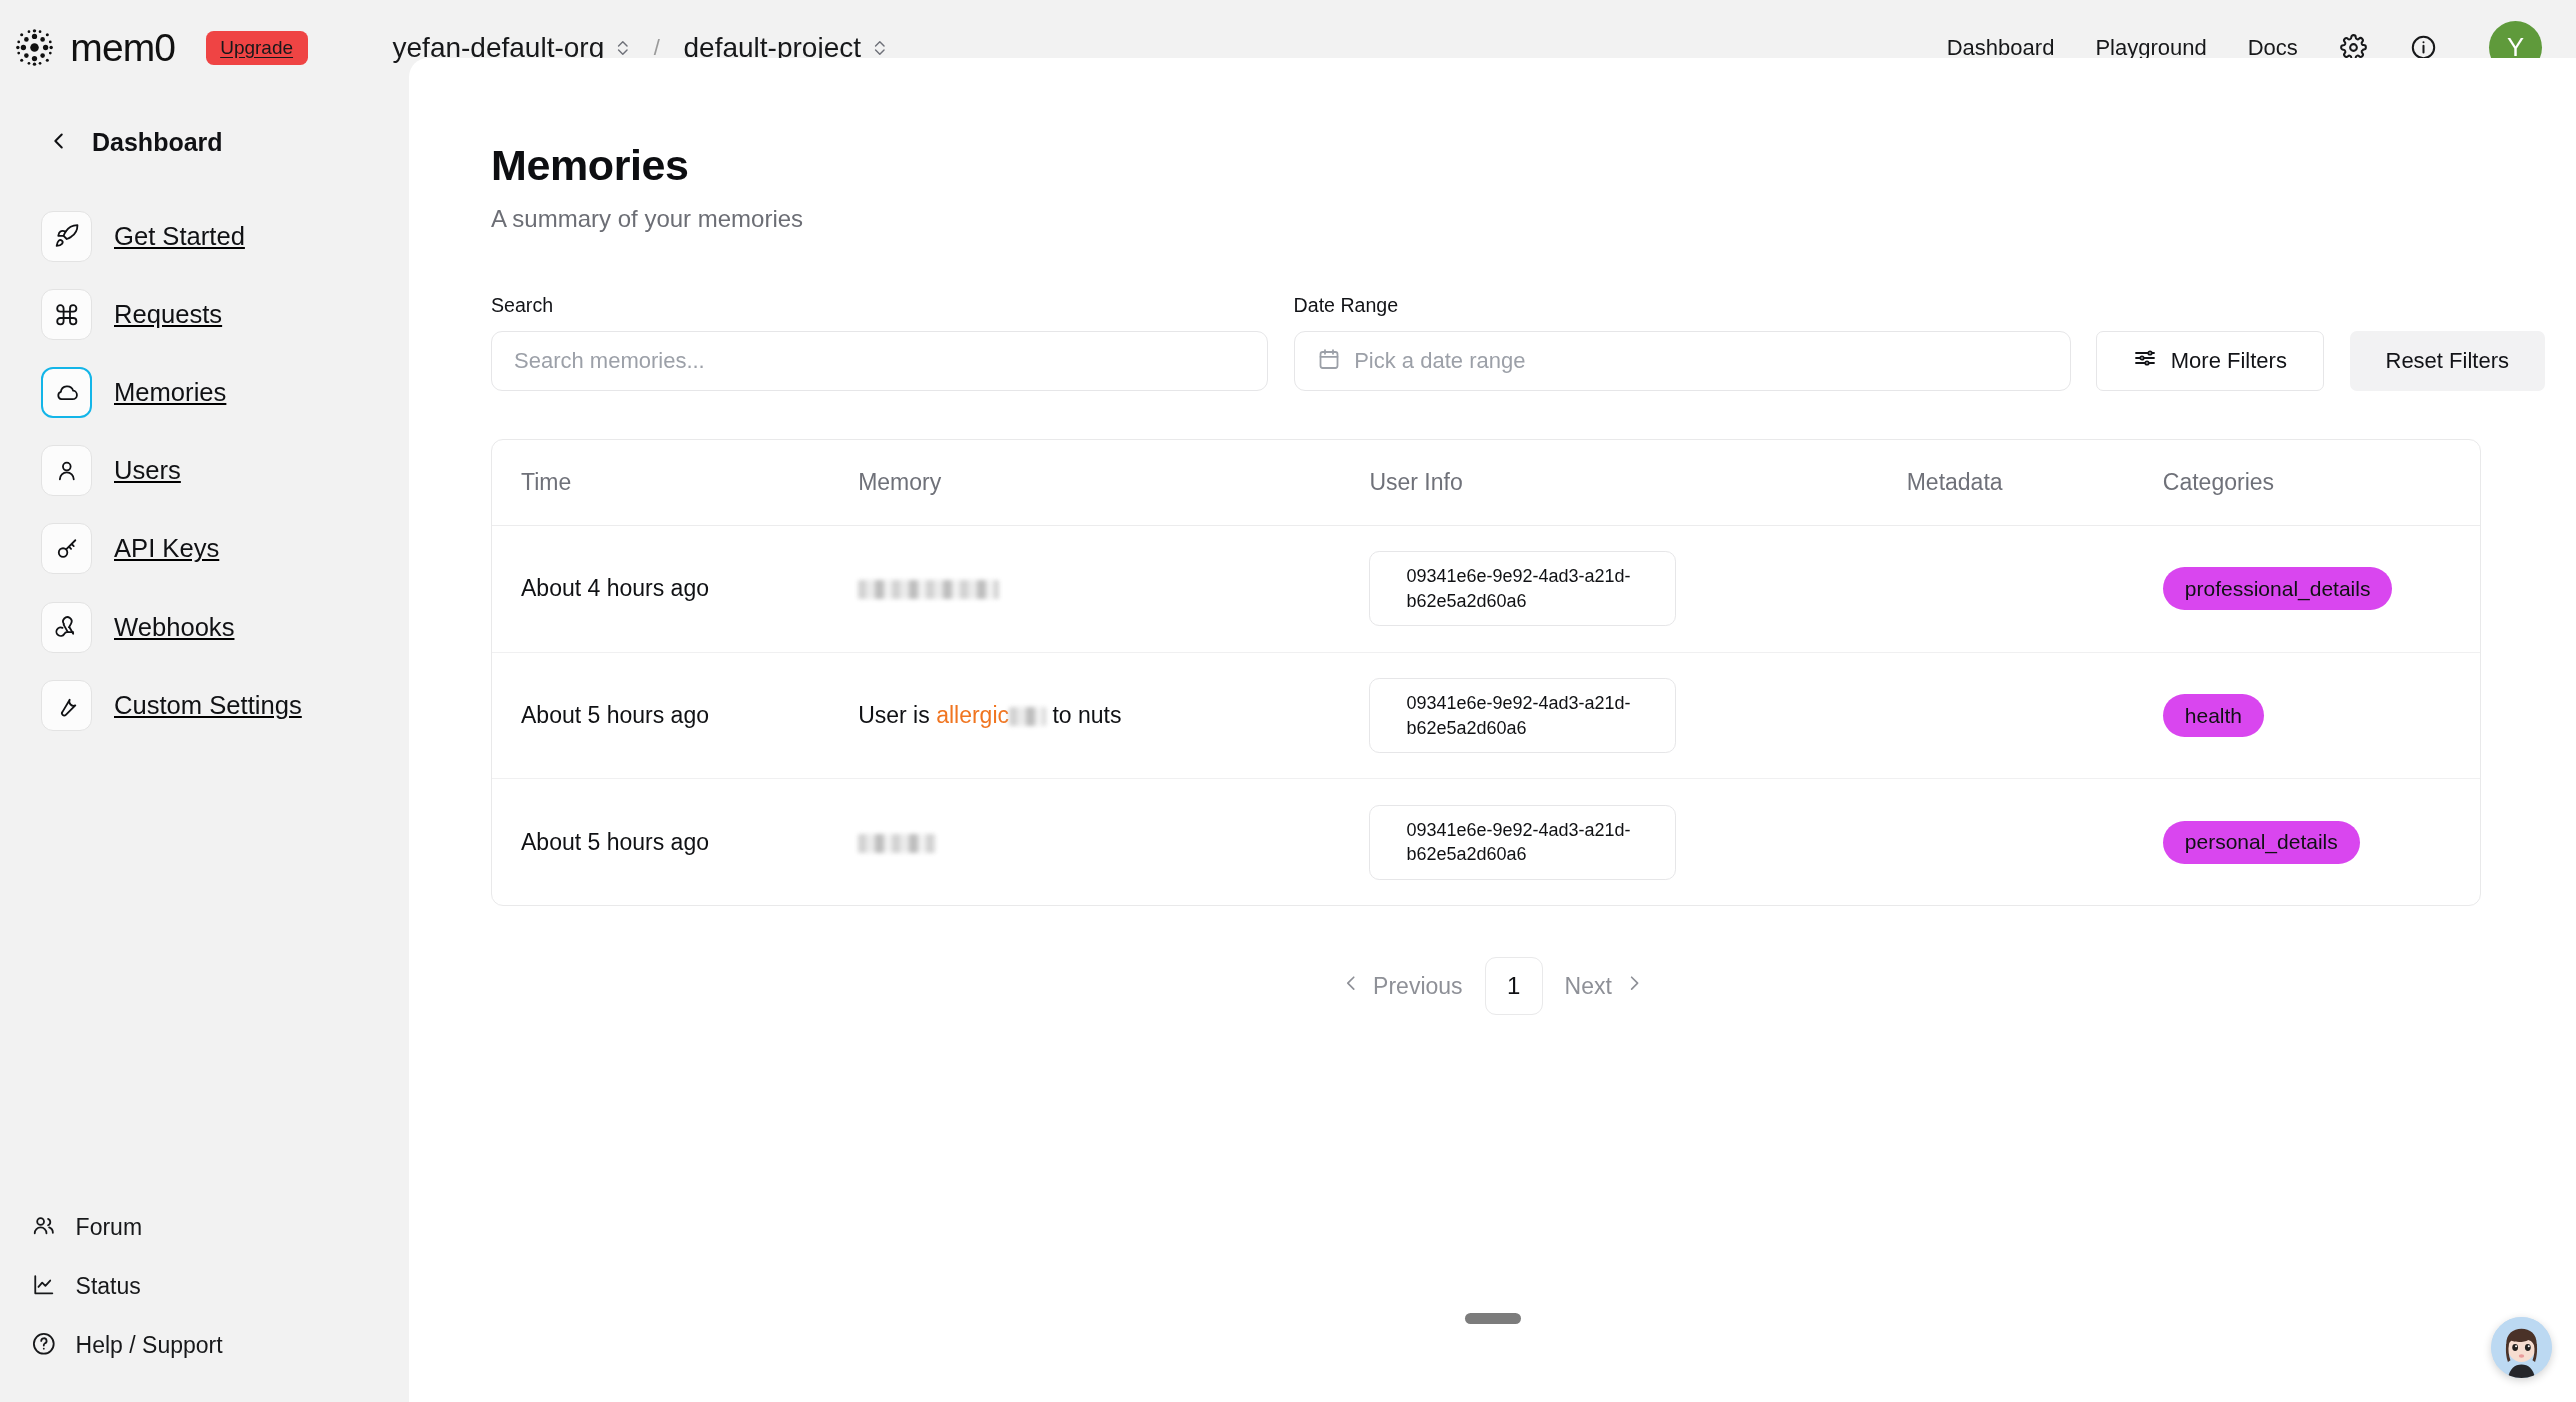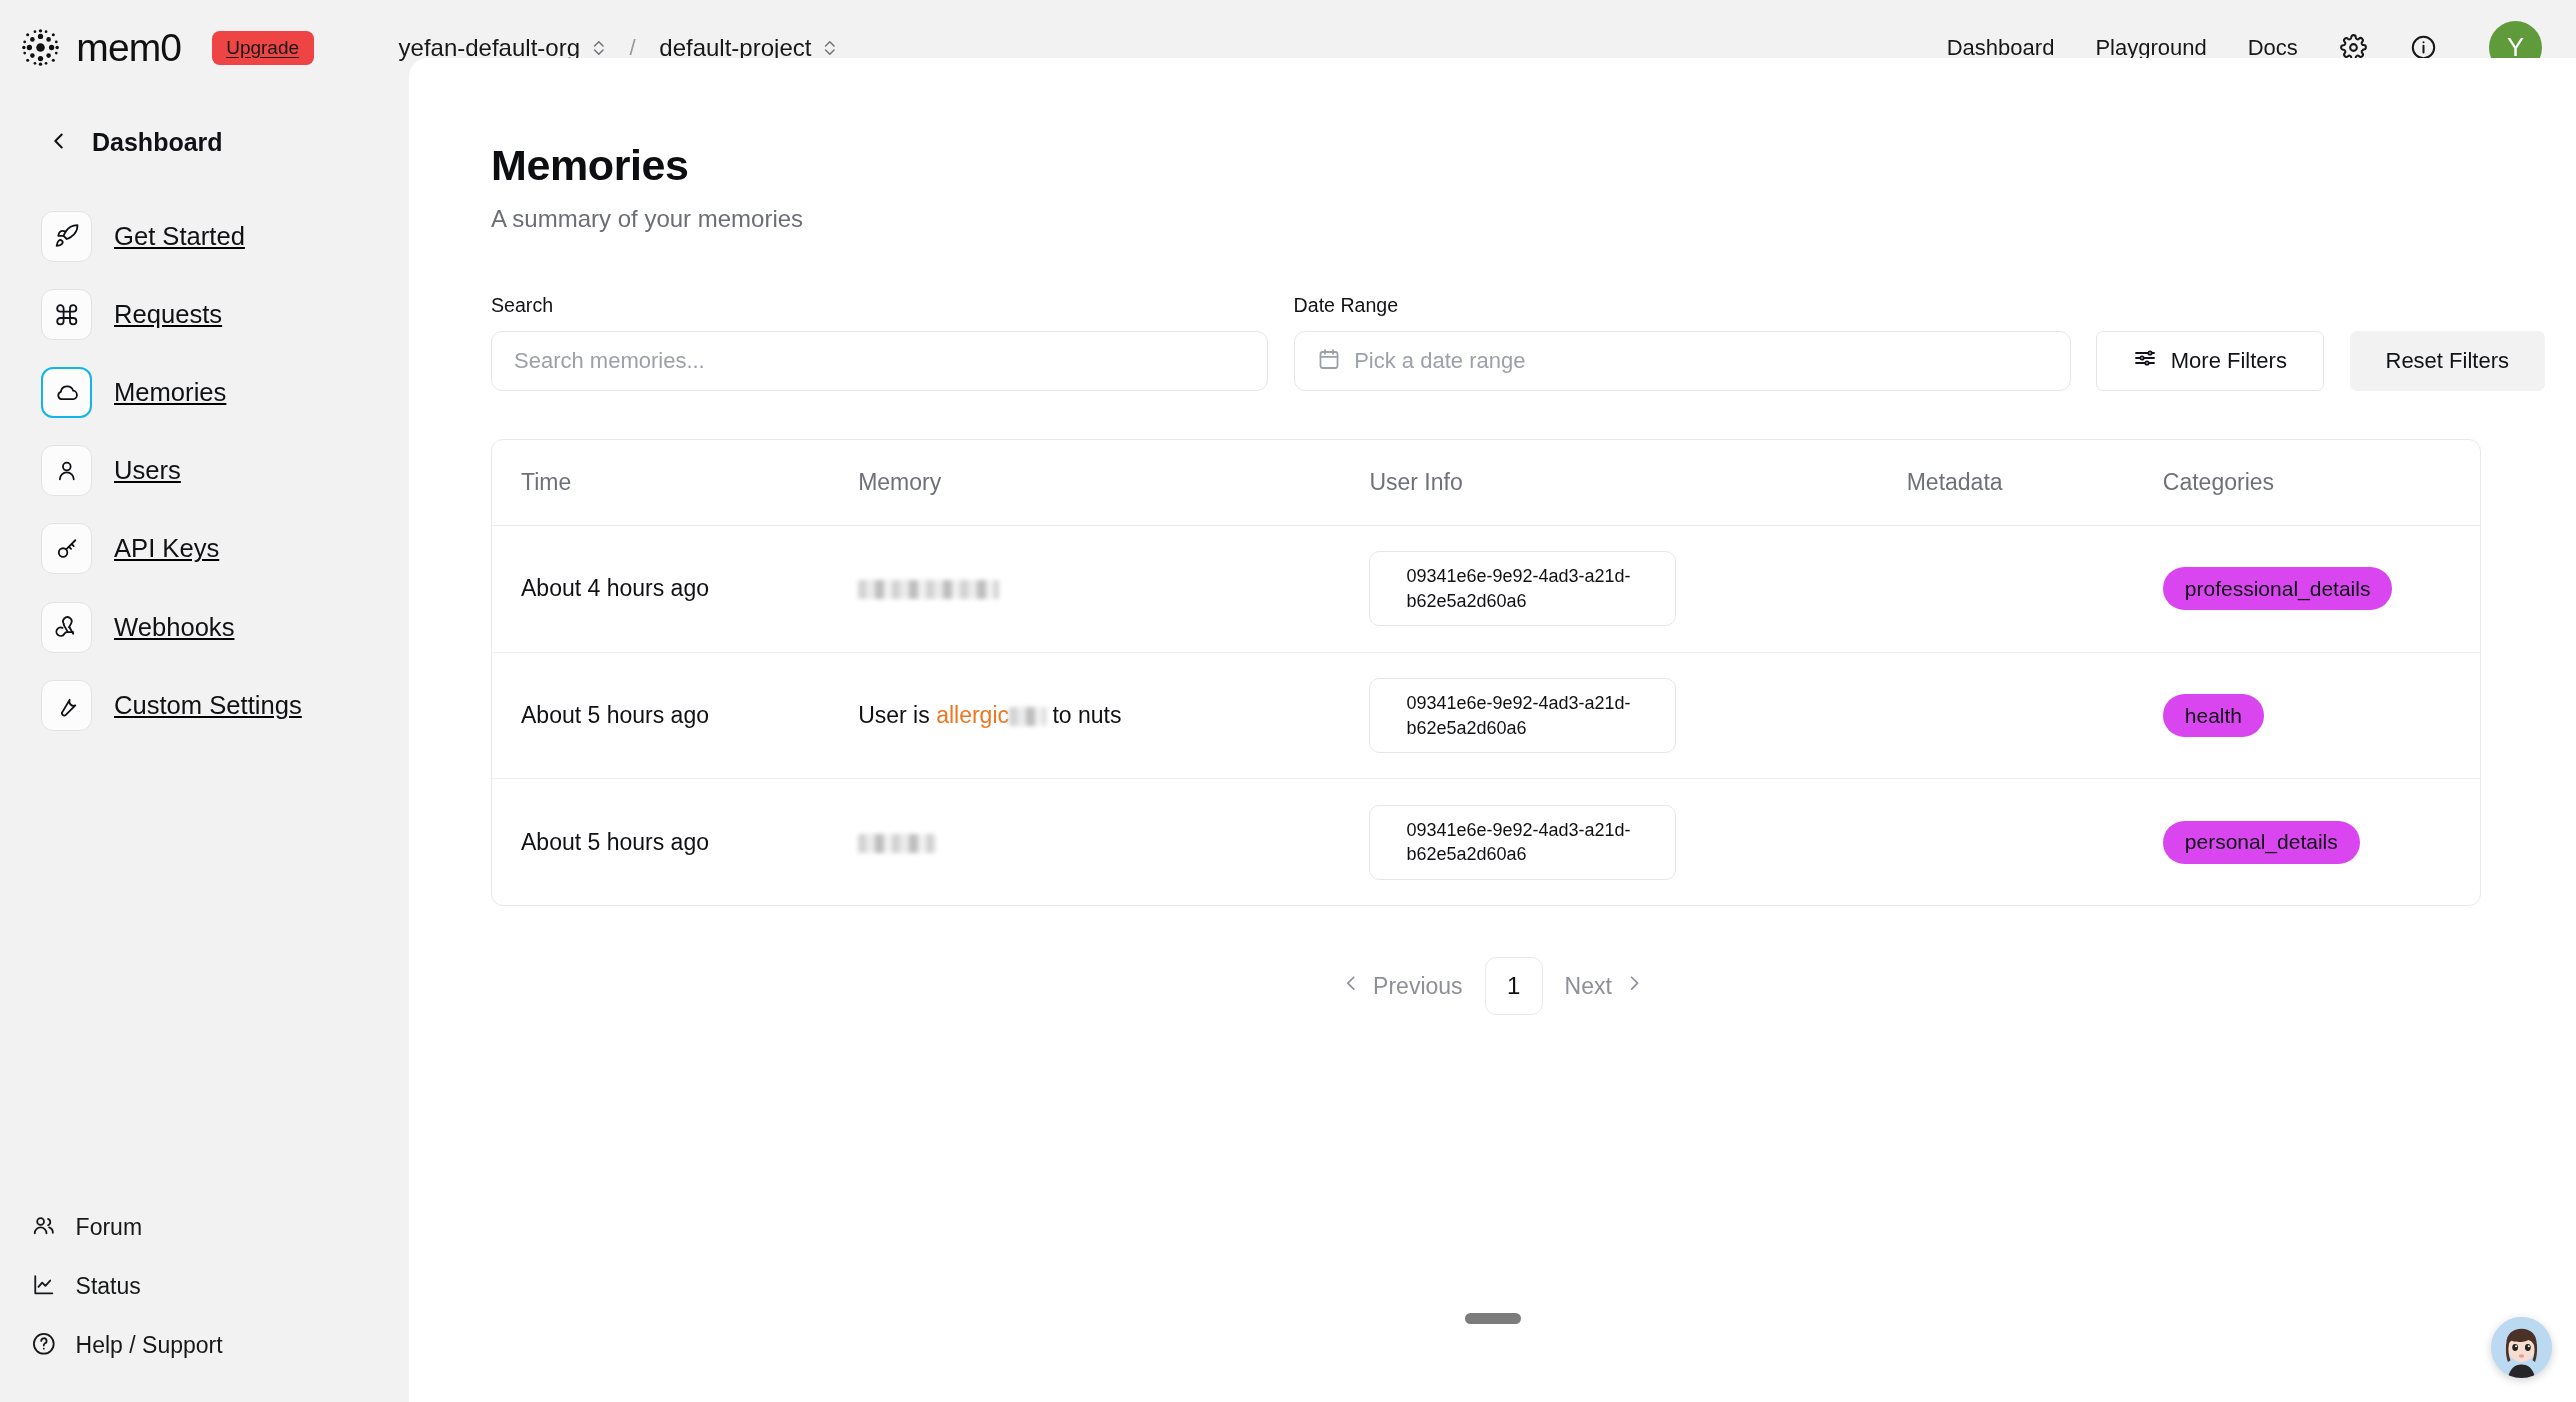--- a/index.html
+++ b/index.html
@@ -10,31 +10,31 @@
     -webkit-font-smoothing: antialiased;
     overflow: hidden;
   }
   .app { position: relative; width: 2576px; height: 1402px; background: #f2f2f2; }
 
   
   .topbar {
     position: absolute; top: 0; left: 0; width: 2576px; height: 95px;
     display: flex; align-items: center; background: #f2f2f2;
   }
-  .brand { display: flex; align-items: center; gap: 15.3px; padding-left: 20px; }
+  .brand { display: flex; align-items: center; gap: 15.3px; padding-left: 14px; }
   .logo-mark { width: 41px; height: 41px; flex: 0 0 41px; }
   .logo-text { font-size: 39px; font-weight: 400; letter-spacing: -0.9px; color: #111; line-height: 1; }
   .upgrade-badge {
     margin-left: 15.3px; background: #ef4444; color: #17181a;
     font-size: 19px; padding: 6px 14.5px; border-radius: 7.7px; text-decoration: underline;
     text-underline-offset: 2.6px; cursor: pointer; white-space: nowrap;
   }
   .breadcrumbs { display: flex; align-items: center; gap: 17px; margin-left: 85px; }
   .crumb { display: flex; align-items: center; gap: 12px; cursor: pointer; }
-  .crumb-label { font-size: 24px; color: #17181a; white-space: nowrap; }
+  .crumb-label { font-size: 28px; color: #17181a; white-space: nowrap; }
   .crumb-sep { color: #9a9a9a; font-size: 22px; margin: 0 6.8px; }
   .sel-icon { width: 13.6px; height: 22px; display: block; }
   .topnav { margin-left: auto; display: flex; align-items: center; gap: 41px; padding-right: 34px; }
   .topnav a { font-size: 22px; color: #17181a; text-decoration: none; white-space: nowrap; cursor: pointer; }
   .icon-btn { width: 29px; height: 29px; display: flex; align-items: center; justify-content: center; cursor: pointer; }
   .avatar {
     width: 53px; height: 53px; border-radius: 50%; background: #5f9a3b;
     color: #fff; font-size: 25.6px; display: flex; align-items: center; justify-content: center;
     margin-left: 10.2px; cursor: pointer;
   }

